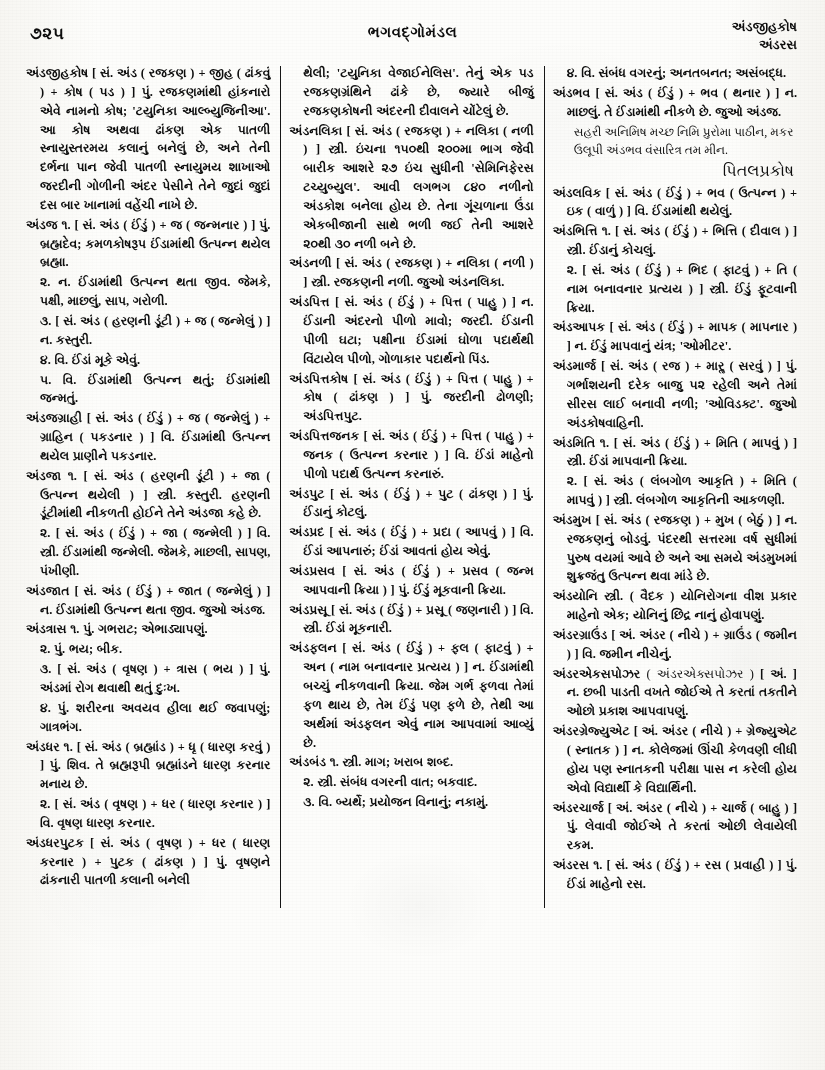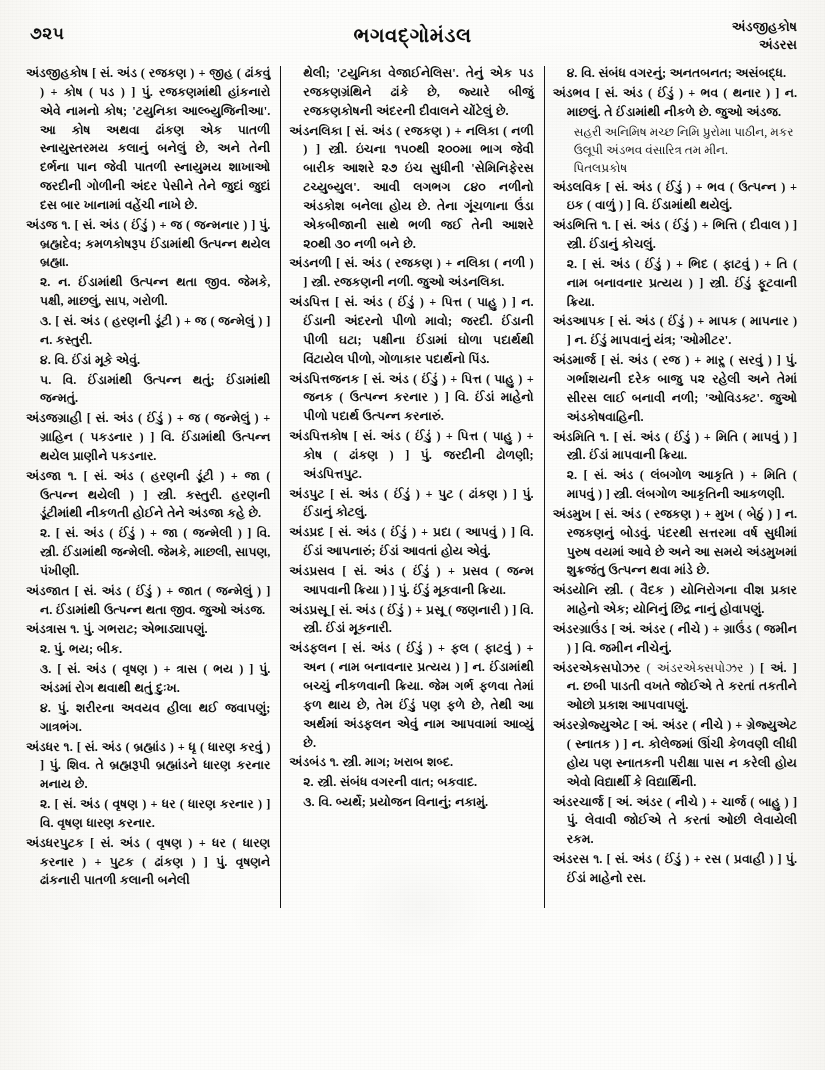--- a/index.html
+++ b/index.html
@@ -37,21 +37,21 @@
   
   .hdr{
     position:absolute;left:0;right:0;top:18px;height:46px;
   }
   .folio{
     position:absolute;left:30px;top:6px;
     font-size:17px;font-weight:bold;letter-spacing:.5px;
   }
   .bookttl{
     position:absolute;left:0;right:0;top:6px;text-align:center;
-    font-size:20px;font-weight:bold;letter-spacing:.5px;
+    font-size:15px;font-weight:bold;letter-spacing:.5px;
   }
   .guide{
     position:absolute;right:28px;top:0px;text-align:right;
     font-size:13px;font-weight:bold;line-height:1.35;
   }
 
   
   .cols{
     position:absolute;left:22px;right:22px;top:64px;bottom:8px;
     display:flex;
@@ -86,21 +86,21 @@
     text-indent:-14px;
     word-spacing:.6px;
   }
   .entry.cont{padding-left:14px;text-indent:0;}
   .hw{font-weight:bold;}
   .sense{font-weight:bold;}
   .verse{
     font-size:12px;line-height:1.5;text-align:left;
     padding-left:18px;text-indent:0;margin:1px 3px;
   }
-  .verse .src{display:block;text-align:left;font-size:12px;font-family:Liberation Serif, serif;}
+  .verse .src{display:block;text-align:right;font-size:16px;font-family:Liberation Serif, serif;}
 </style>
 </head>
 <body>
 
 <div class="paper"></div>
 <div class="grain"></div>
 
 <div class="page">
 
   <div class="hdr">
@@ -131,22 +131,22 @@
         <p class="entry"><span class="hw">અંડધર</span> <span class="hw">૧.</span> <span class="sense">[ સં. અંડ ( બ્રહ્માંડ ) + ધૃ ( ધારણ કરવું ) ] પું. શિવ. તે બ્રહ્મરૂપી બ્રહ્માંડને ધારણ કરનાર મનાય છે.</span></p>
         <p class="entry cont"><span class="hw">૨.</span> <span class="sense">[ સં. અંડ ( વૃષણ ) + ધર ( ધારણ કરનાર ) ] વિ. વૃષણ ધારણ કરનાર.</span></p>
         <p class="entry"><span class="hw">અંડધરપુટક</span> <span class="sense">[ સં. અંડ ( વૃષણ ) + ધર ( ધારણ કરનાર ) + પુટક ( ઢાંકણ ) ] પું. વૃષણને ઢાંકનારી પાતળી કલાની બનેલી</span></p>
       </div>
     <div class="rule"></div>
     <div class="col" id="col1">
         <p class="entry cont"><span class="sense">થેલી; 'ટયુનિકા વેજાઈનેલિસ'. તેનું એક પડ રજકણગ્રંથિને ઢાંકે છે, જ્યારે બીજું રજકણકોષની અંદરની દીવાલને ચોંટેલું છે.</span></p>
         <p class="entry"><span class="hw">અંડનલિકા</span> <span class="sense">[ સં. અંડ ( રજકણ ) + નલિકા ( નળી ) ] સ્ત્રી. ઇંચના ૧૫૦થી ૨૦૦મા ભાગ જેવી બારીક આશરે ૨૭ ઇંચ સુધીની 'સેમિનિફેરસ ટચ્યુબ્યુલ'. આવી લગભગ ૮૪૦ નળીનો અંડકોશ બનેલા હોય છે. તેના ગૂંચળાના ઉંડા એકબીજાની સાથે ભળી જઈ તેની આશરે ૨૦થી ૩૦ નળી બને છે.</span></p>
         <p class="entry"><span class="hw">અંડનળી</span> <span class="sense">[ સં. અંડ ( રજકણ ) + નલિકા ( નળી ) ] સ્ત્રી. રજકણની નળી. જુઓ અંડનલિકા.</span></p>
         <p class="entry"><span class="hw">અંડપિત્ત</span> <span class="sense">[ સં. અંડ ( ઈંડું ) + પિત્ત ( પાહુ ) ] ન. ઈંડાની અંદરનો પીળો માવો; જરદી. ઈંડાની પીળી ઘટા; પક્ષીના ઈંડામાં ઘોળા પદાર્થથી વિંટાયેલ પીળો, ગોળાકાર પદાર્થનો પિંડ.</span></p>
+        <p class="entry"><span class="hw">અંડપિત્તકોષ</span> <span class="sense">[ સં. અંડ ( ઈંડું ) + પિત્ત ( પાહુ ) + કોષ ( ઢાંકણ ) ] પું. જરદીની ઢોળણી; અંડપિત્તપુટ.</span></p>
         <p class="entry"><span class="hw">અંડપિત્તજનક</span> <span class="sense">[ સં. અંડ ( ઈંડું ) + પિત્ત ( પાહુ ) + જનક ( ઉત્પન્ન કરનાર ) ] વિ. ઈંડાં માહેનો પીળો પદાર્થ ઉત્પન્ન કરનારું.</span></p>
-        <p class="entry"><span class="hw">અંડપિત્તકોષ</span> <span class="sense">[ સં. અંડ ( ઈંડું ) + પિત્ત ( પાહુ ) + કોષ ( ઢાંકણ ) ] પું. જરદીની ઢોળણી; અંડપિત્તપુટ.</span></p>
         <p class="entry"><span class="hw">અંડપુટ</span> <span class="sense">[ સં. અંડ ( ઈંડું ) + પુટ ( ઢાંકણ ) ] પું. ઈંડાનું કોટલું.</span></p>
         <p class="entry"><span class="hw">અંડપ્રદ</span> <span class="sense">[ સં. અંડ ( ઈંડું ) + પ્રદા ( આપવું ) ] વિ. ઈંડાં આપનારું; ઈંડાં આવતાં હોય એવું.</span></p>
         <p class="entry"><span class="hw">અંડપ્રસવ</span> <span class="sense">[ સં. અંડ ( ઈંડું ) + પ્રસવ ( જન્મ આપવાની ક્રિયા ) ] પું. ઈંડું મૂકવાની ક્રિયા.</span></p>
         <p class="entry"><span class="hw">અંડપ્રસૂ</span> <span class="sense">[ સં. અંડ ( ઈંડું ) + પ્રસૂ ( જણનારી ) ] વિ. સ્ત્રી. ઈંડાં મૂકનારી.</span></p>
         <p class="entry"><span class="hw">અંડફલન</span> <span class="sense">[ સં. અંડ ( ઈંડું ) + ફલ ( ફાટવું ) + અન ( નામ બનાવનાર પ્રત્યય ) ] ન. ઈંડામાંથી બચ્ચું નીકળવાની ક્રિયા. જેમ ગર્ભ ફળવા તેમાં ફળ થાય છે, તેમ ઈંડું પણ ફળે છે, તેથી આ અર્થમાં અંડફલન એવું નામ આપવામાં આવ્યું છે.</span></p>
         <p class="entry"><span class="hw">અંડબંડ</span> <span class="hw">૧.</span> <span class="sense">સ્ત્રી. માગ; ખરાબ શબ્દ.</span></p>
         <p class="entry cont"><span class="hw">૨.</span> <span class="sense">સ્ત્રી. સંબંધ વગરની વાત; બકવાદ.</span></p>
         <p class="entry cont"><span class="hw">૩.</span> <span class="sense">વિ. બ્યર્થે; પ્રયોજન વિનાનું; નકામું.</span></p>
       </div>
     <div class="rule"></div>

